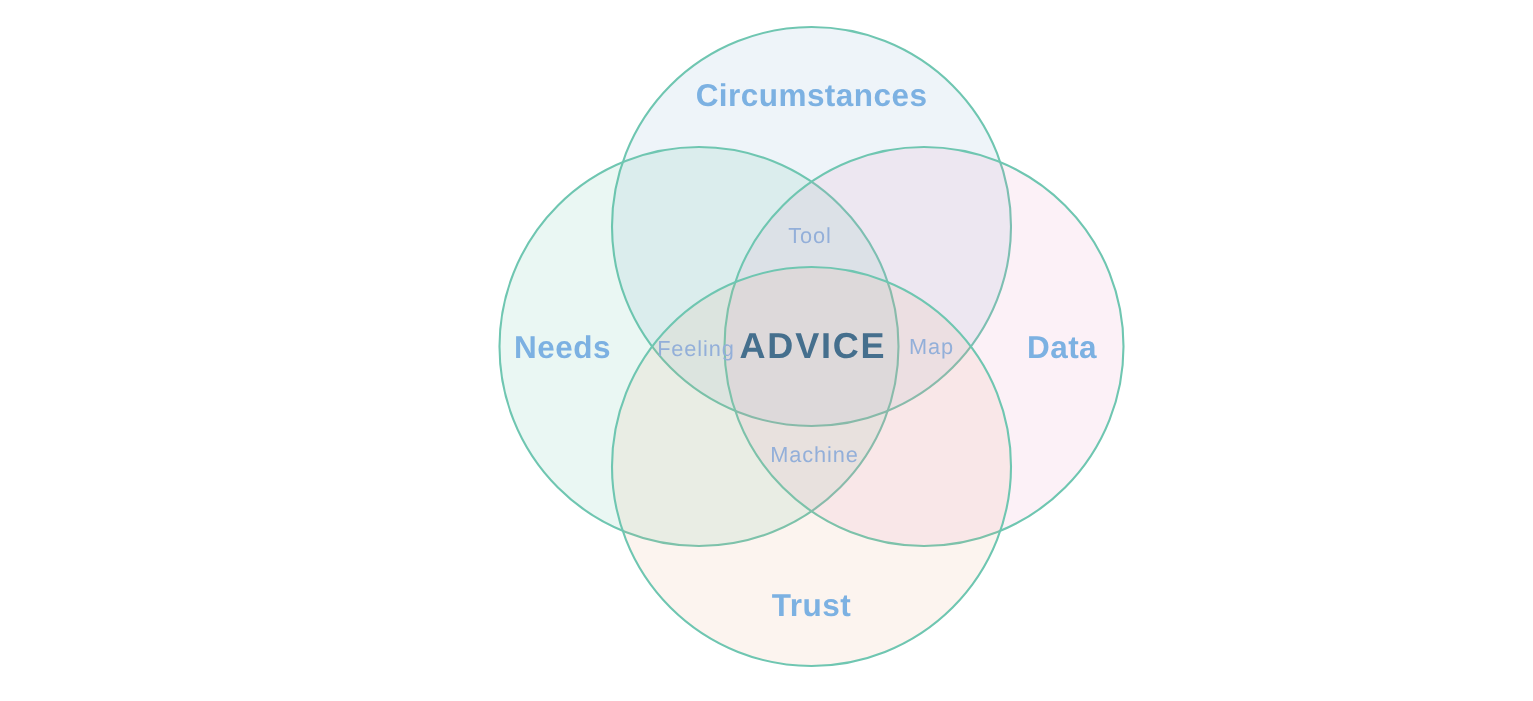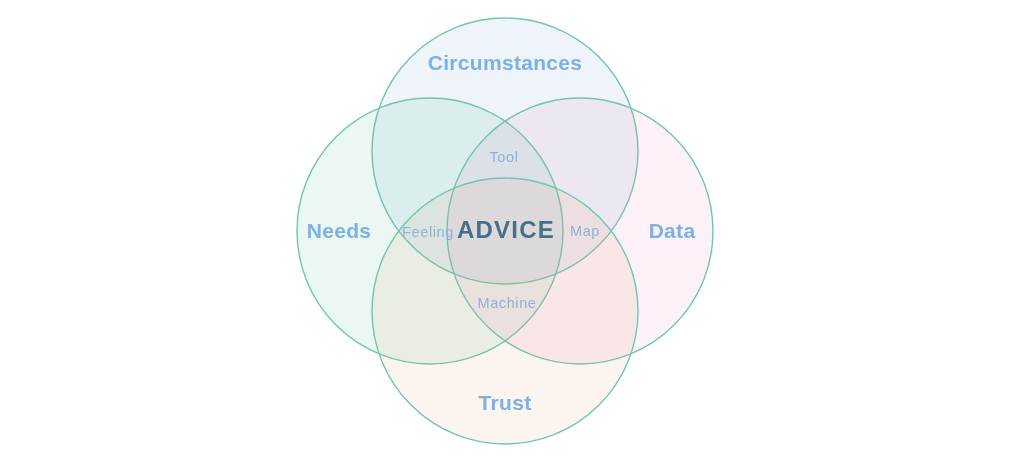--- a/index.html
+++ b/index.html
@@ -9,20 +9,21 @@
     width: 1022px;
     height: 467px;
     overflow: hidden;
     font-family: "Liberation Sans", "DejaVu Sans", sans-serif;
   }
   .stage {
     position: relative;
     width: 828px;
     height: 467px;
     background: #ffffff;
+    padding-left: 36px;
   }
   svg {
     display: block;
   }
   text {
     font-family: "Liberation Sans", "DejaVu Sans", sans-serif;
   }
   .set-label {
     font-size: 21px;
     font-weight: 700;

